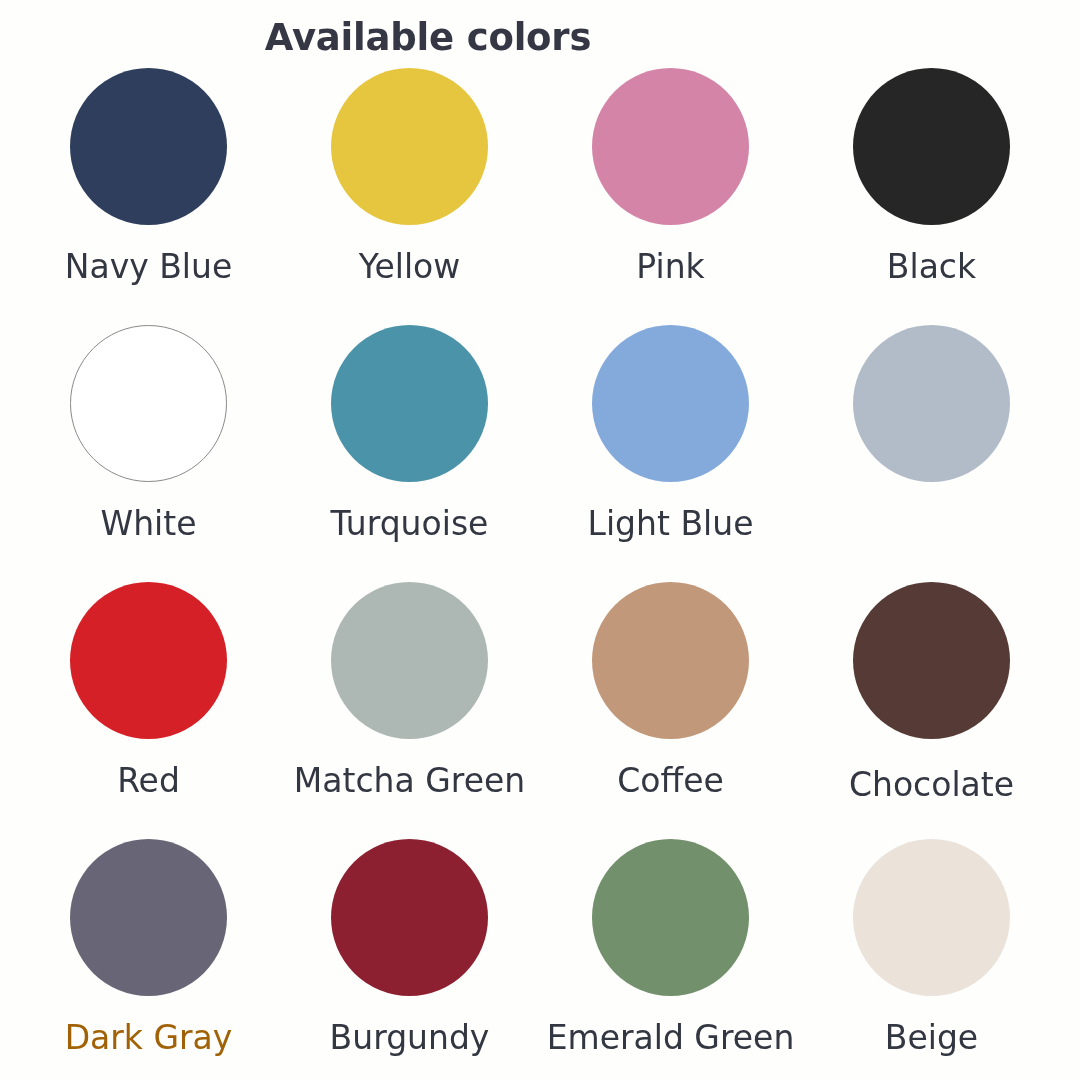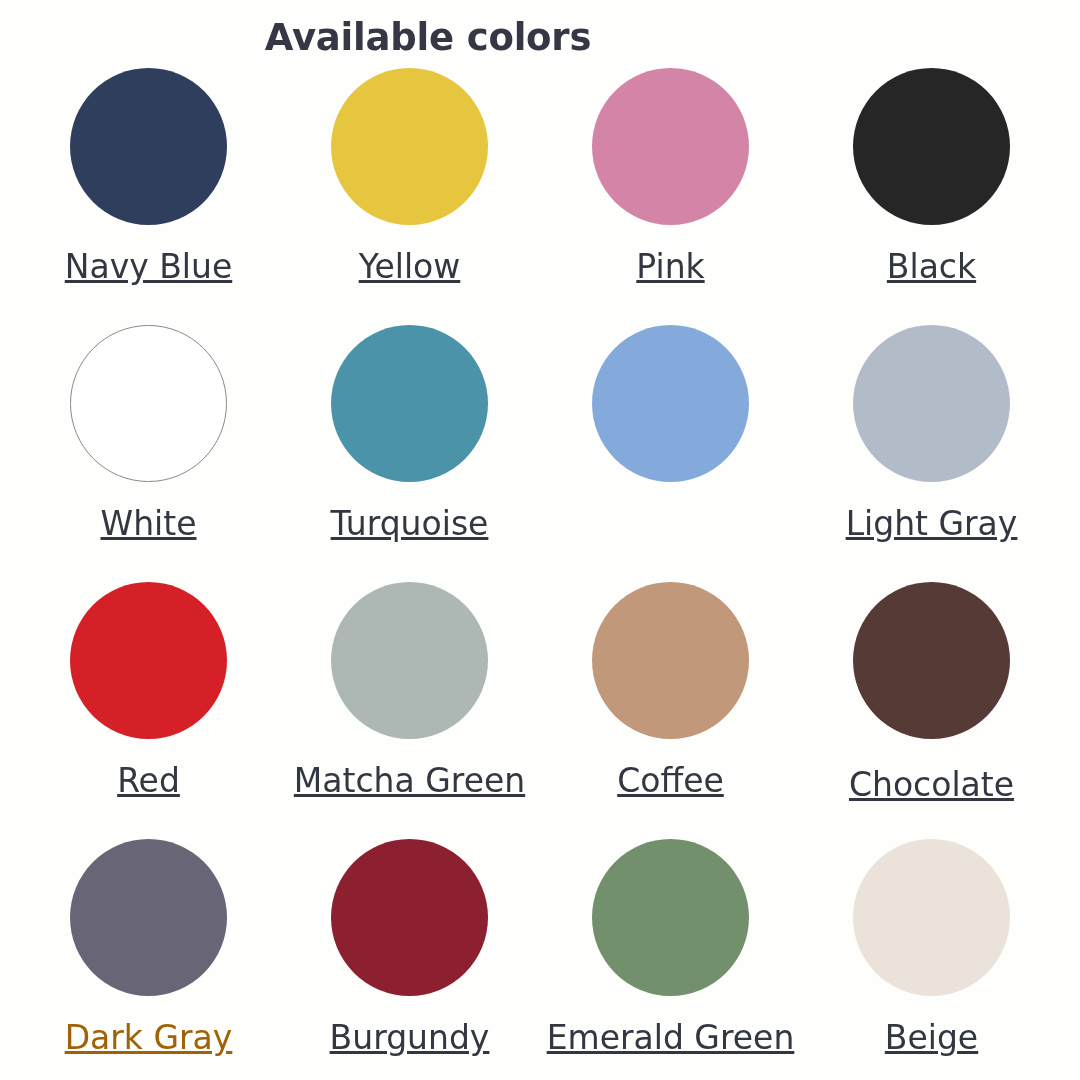--- a/index.html
+++ b/index.html
@@ -61,21 +61,20 @@
 
   .swatch-label {
     font-family: "DejaVu Sans", sans-serif;
     font-weight: normal;
     font-size: 33px;
     color: #333742;
     line-height: 40px;
     margin-top: 22px;
     white-space: nowrap;
     text-align: right;
-    text-decoration: underline;
   }
 </style>
 </head>
 <body style="background: rgb(254, 254, 253);">
 
 <div id="palette-page">
 
   <h1 id="palette-title" style="color: rgb(53, 56, 68);">Available colors</h1>
 
   <div id="swatch-grid">
@@ -98,24 +97,24 @@
       <div class="swatch-cell">
         <div class="swatch-dot" style="background: rgb(255, 255, 255); border: 1.5px solid rgb(138, 138, 138);"></div>
         <div class="swatch-label" style="color: rgb(51, 55, 66);">White</div>
       </div>
       <div class="swatch-cell">
         <div class="swatch-dot" style="background: rgb(75, 147, 168);"></div>
         <div class="swatch-label" style="color: rgb(51, 55, 66);">Turquoise</div>
       </div>
       <div class="swatch-cell">
         <div class="swatch-dot" style="background: rgb(132, 170, 219);"></div>
+        <div class="swatch-label" style="color: rgb(51, 55, 66);">Light Blue</div>
       </div>
       <div class="swatch-cell">
         <div class="swatch-dot" style="background: rgb(178, 188, 200);"></div>
-        <div class="swatch-label" style="color: rgb(51, 55, 66);">Light Gray</div>
       </div>
       <div class="swatch-cell">
         <div class="swatch-dot" style="background: rgb(214, 32, 39);"></div>
         <div class="swatch-label" style="color: rgb(51, 55, 66);">Red</div>
       </div>
       <div class="swatch-cell">
         <div class="swatch-dot" style="background: rgb(173, 184, 180);"></div>
         <div class="swatch-label" style="color: rgb(51, 55, 66);">Matcha Green</div>
       </div>
       <div class="swatch-cell">

